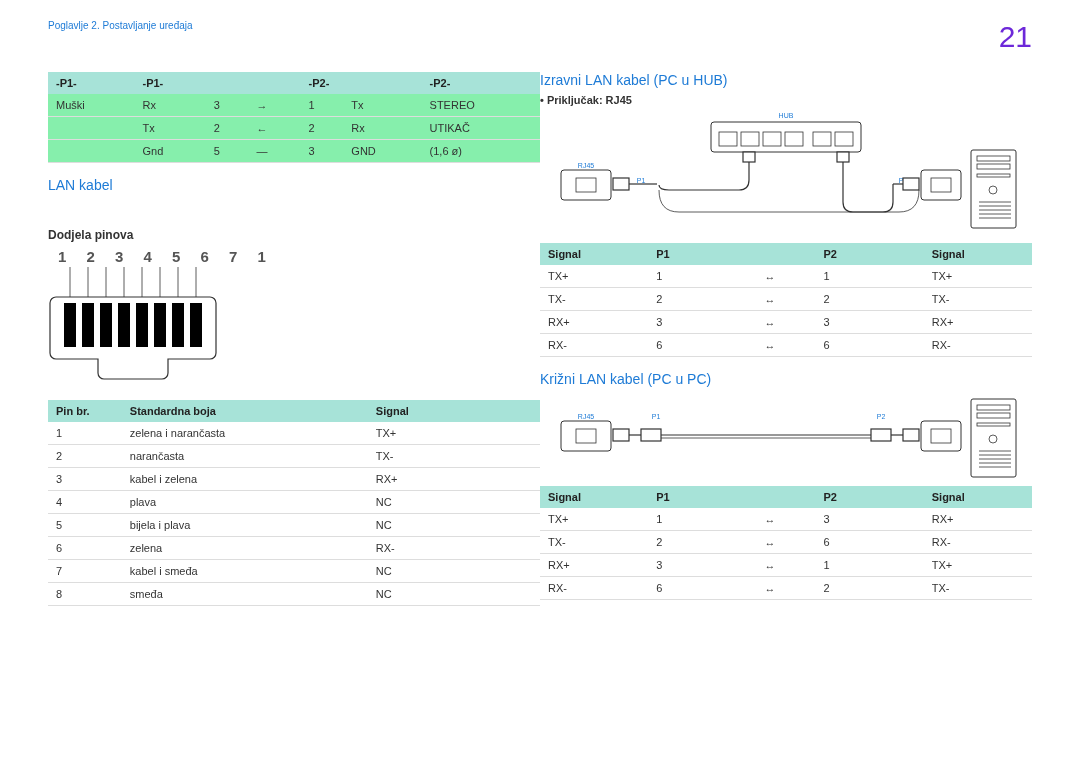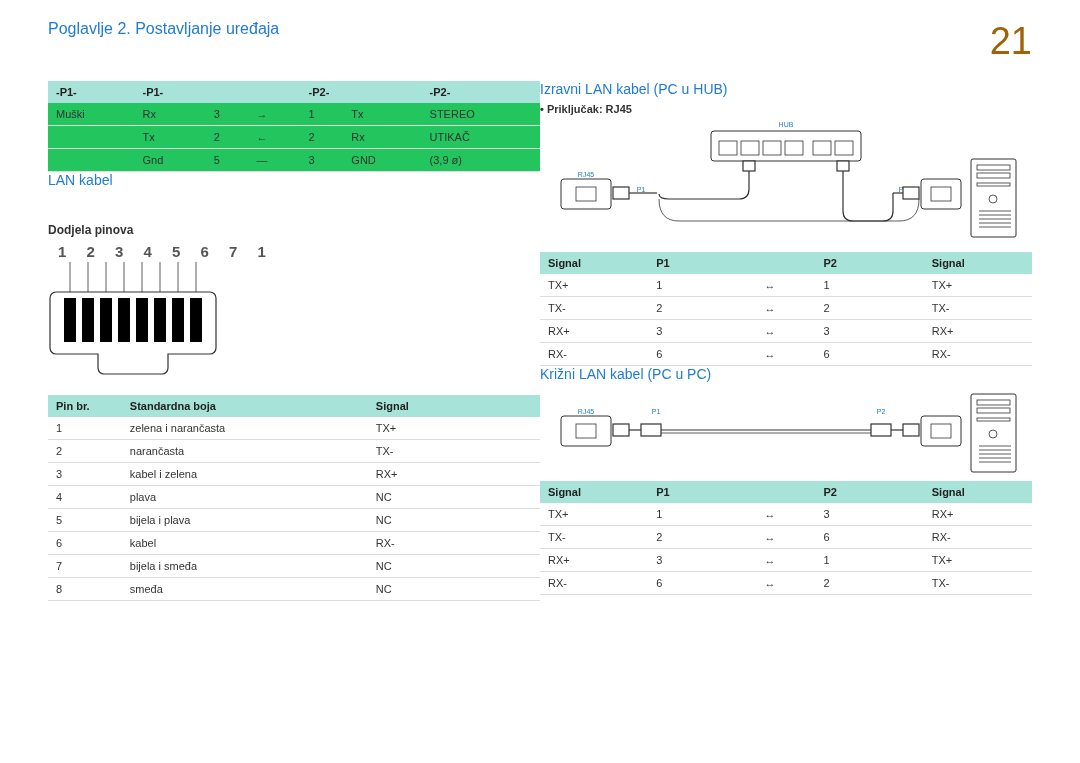--- a/index.html
+++ b/index.html
@@ -6,29 +6,29 @@
   body {
     font-family: Arial, Helvetica, sans-serif;
     font-size: 12px;
     color: #333;
     width: 1080px;
     height: 763px;
     position: relative;
     padding: 20px 48px 20px 48px;
   }
   .header { display: flex; justify-content: space-between; align-items: flex-start; margin-bottom: 18px; }
-  .breadcrumb { color: #1e7bd6; font-size: 16px; text-align: right; }
-  .page-no { color: #a16207; font-size: 38px; font-weight: 300; }
+  .breadcrumb { color: #1e7bd6; font-size: 10px; text-align: right; }
+  .page-no { color: #6d28d9; font-size: 30px; font-weight: 300; }
   .cols { display: flex; }
   .col { flex: 1; min-width: 0; }
   table { border-collapse: collapse; width: 100%; font-size: 11px; }
   th { background: #a7e3d8; font-weight: 700; text-align: left; padding: 5px 8px; color:#222;}
   td { padding: 5px 8px; border-bottom: 1px solid #ddd; }
-  tr.shade td { background: #22c55e; }
-  .sec-title { color: #1e7bd6; font-size: 14px; font-weight: 400; margin-bottom: 6px; }
+  tr.shade td { background: #86efac; }
+  .sec-title { color: #1e7bd6; font-size: 14px; font-weight: 400; margin-top: 14px; margin-bottom: 6px; }
   .sub-title { font-size: 12px; font-weight: 700; color: #333; margin-bottom: 6px; margin-top: 35px; }
   .bullet { font-size: 11px; margin-bottom: 4px; font-weight: bold; }
   .bullet::before { content: "• "; }
   .pin-nums { font-size: 15px; font-weight: 700; letter-spacing: 8px; color: #555; margin-left: 10px; margin-bottom: 2px;}
   .rj45-diagram { margin-bottom: 10px; }
   
   .rj45-svg { width: 200px; height: 120px; }
   
   .diag-svg { width: 100%; height: 130px; }
   .diag-svg-small { width: 100%; height: 90px; }
@@ -76,21 +76,21 @@
         <td>Rx</td>
         <td>UTIKAČ</td>
       </tr>
       <tr class="shade">
         <td></td>
         <td>Gnd</td>
         <td>5</td>
         <td>—</td>
         <td>3</td>
         <td>GND</td>
-        <td>(3,9 ø)</td>
+        <td>(1,6 ø)</td>
       </tr>
     </tbody>
       </table>
 
     <div class="sec-title">LAN kabel</div>
     <div class="sub-title">Dodjela pinova</div>
 
     <div class="rj45-diagram">
       <div class="pin-nums">1 2 3 4 5 6 7 1</div>
       <svg class="rj45-svg" viewBox="0 0 200 120">
@@ -148,26 +148,26 @@
             <td>plava</td>
             <td>NC</td>
           </tr>
       <tr>
             <td>5</td>
             <td>bijela i plava</td>
             <td>NC</td>
           </tr>
       <tr>
             <td>6</td>
-            <td>kabel</td>
+            <td>zelena</td>
             <td>RX-</td>
           </tr>
       <tr>
             <td>7</td>
-            <td>bijela i smeđa</td>
+            <td>kabel i smeđa</td>
             <td>NC</td>
           </tr>
       <tr>
             <td>8</td>
             <td>smeđa</td>
             <td>NC</td>
           </tr>
     </tbody>
       </table>
   </div>

